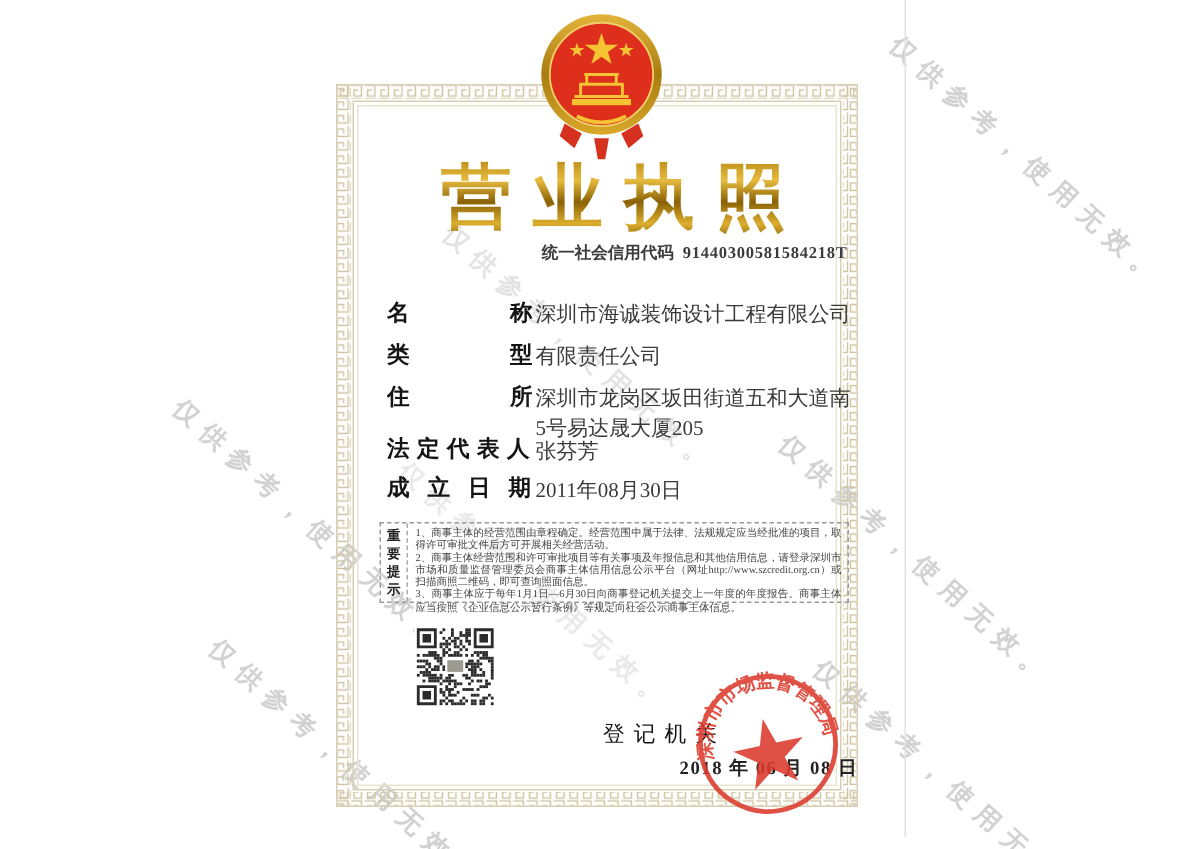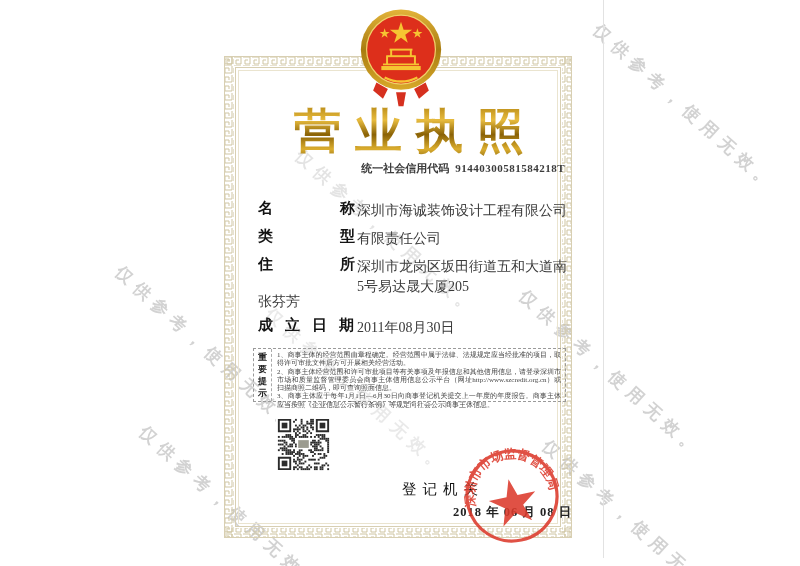--- a/index.html
+++ b/index.html
@@ -145,20 +145,21 @@
   </div>
   <div class="row" style="top:227px;">
     <span class="lab ls2">类型</span>
     <span class="val">有限责任公司</span>
   </div>
   <div class="row" style="top:255px;">
     <span class="lab ls2">住所</span>
     <span class="val">深圳市龙岗区坂田街道五和大道南5号易达晟大厦205</span>
   </div>
   <div class="row" style="top:290px;">
+    <span class="lab ls5">法定代表人</span>
     <span class="val">张芬芳</span>
   </div>
   <div class="row" style="top:316px;">
     <span class="lab ls4">成立日期</span>
     <span class="val">2011年08月30日</span>
   </div>
 
   <div class="notice">
     <div class="side">
       <span>重</span>

